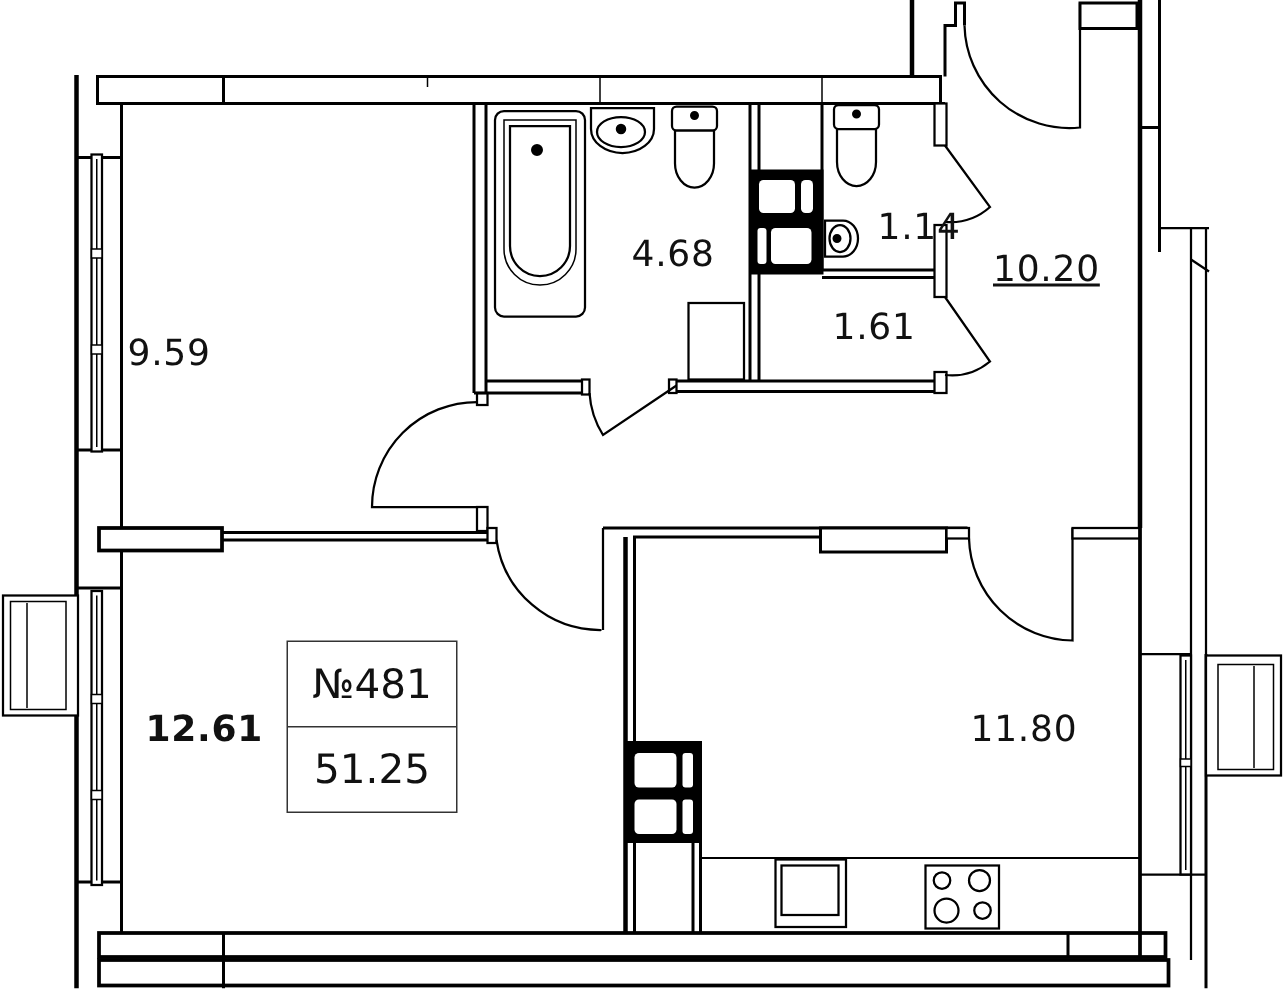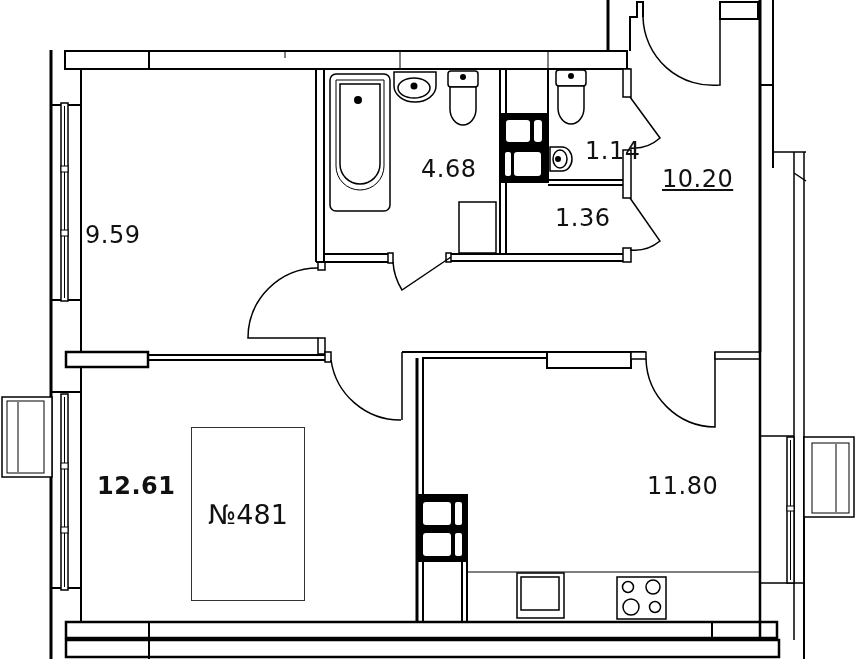--- a/index.html
+++ b/index.html
@@ -1,21 +1,21 @@
 <!DOCTYPE html>
 <html><head>
   <meta charset="utf-8">
   <style>
     html, body { margin: 0; padding: 0; background: #ffffff; }
     body { width: 856px; height: 659px; position: relative; overflow: hidden;
            font-family: "DejaVu Sans", sans-serif; color: #111; }
     #plan { position: absolute; left: 0; top: 0; }
     .area-label { position: absolute; font-size: 24px; line-height: 1; color: #111;
                   letter-spacing: 0.5px; white-space: nowrap; }
-    .info-box { position: absolute; left: 191px; top: 427px; width: 114px; height: 174px;
+    .info-box { position: absolute; left: 191px; top: 427px; width: 114px; height: 115px;
                 border: 1px solid #333; box-sizing: border-box; display: flex;
                 flex-direction: column; background: #fff; }
     .info-box .cell { flex: 1; display: flex; align-items: center; justify-content: center;
                       font-size: 27px; color: #111; border-bottom: 1px solid #333; }
     .info-box .cell:last-child { border-bottom: none; }
   </style>
 </head>
 <body>
 
 <svg id="plan" width="856" height="659" viewBox="0 0 856 659" xmlns="http://www.w3.org/2000/svg" fill="none" stroke="#000" stroke-width="2">
@@ -217,20 +217,21 @@
   <g>
     <rect x="804" y="437" width="50" height="80" fill="#fff" stroke-width="1.5"></rect>
     <rect x="812" y="443" width="37" height="70" fill="#fff" stroke-width="1"></rect>
     <line x1="836" y1="444" x2="836" y2="512" stroke-width="1"></line>
   </g>
 </svg>
 
 <div class="area-label" style="left:85px; top:181px;margin-top:42px;">9.59</div>
 <div class="area-label" style="left:421px; top:157px;">4.68</div>
 <div class="area-label" style="left:585px; top:99px;margin-top:40px;">1.14</div>
-<div class="area-label" style="left:555px; top:206px;">1.36</div>
+<div class="area-label" style="left:555px; top:206px;">1.61</div>
 <div class="area-label" style="left:662px; top:167px;text-decoration:underline;">10.20</div>
 <div class="area-label" style="left:97px; top:474px;font-weight:bold;">12.61</div>
 <div class="area-label" style="left:647px; top:474px;">11.80</div>
 
 <div class="info-box">
   <div class="cell">№481</div>
+  <div class="cell">51.25</div>
 </div>
 
 </body></html>

